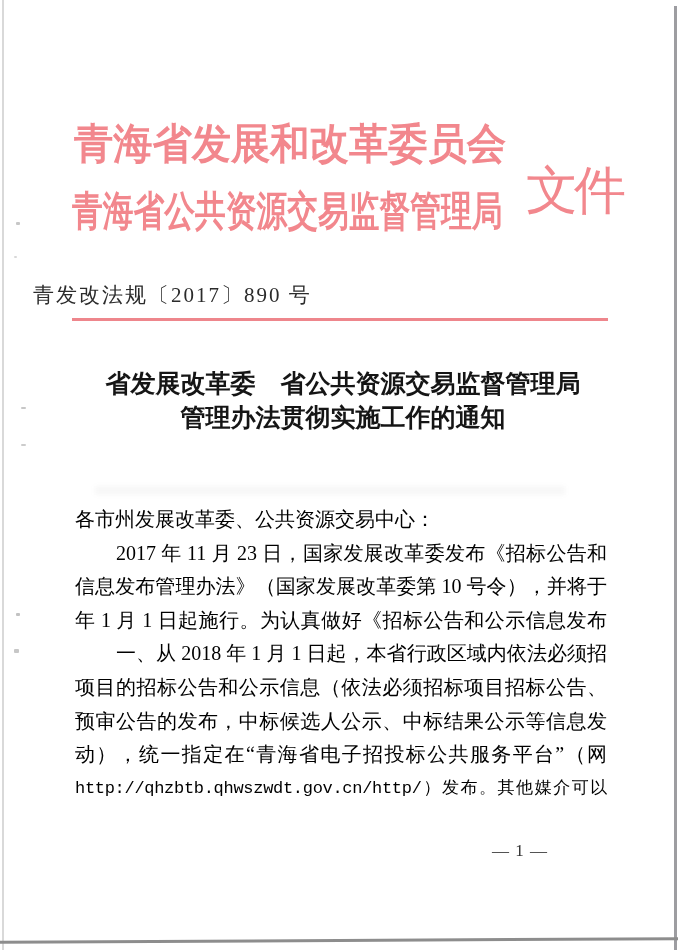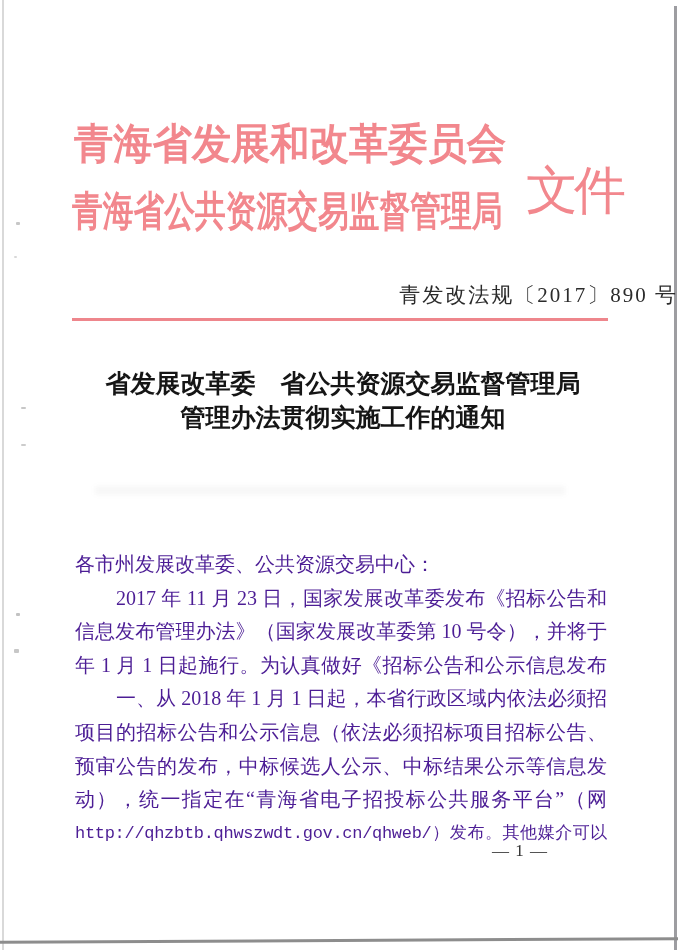--- a/index.html
+++ b/index.html
@@ -38,35 +38,35 @@
     white-space: nowrap; line-height: 1.12;
     transform: scaleX(.75); transform-origin: left top;
   }
   .docword {
     position: absolute; left: 526px; top: 156px;
     font-size: 52px; font-weight: 400; color: #f2878d;
     letter-spacing: -4px; white-space: nowrap;
   }
   .docnum {
     position: absolute; left: 0; right: 0; top: 281px;
-    text-align: right; font-size: 21px; letter-spacing: 2px; color: #2b2b2b;
+    text-align: left; font-size: 21px; letter-spacing: 2px; color: #2b2b2b; padding-left: 33px;
   }
   .rule { position: absolute; left: 72px; top: 318px; width: 536px; height: 3px; background: #ee868c; }
 
   
   .title {
     position: absolute; left: 8px; right: 0; top: 367px;
     text-align: center; font-weight: 700;
     font-size: 25px; line-height: 34px; color: #151515;
   }
 
   
   .bodytext {
     position: absolute; left: 75px; top: 503px; width: 532px;
-    font-size: 20px; line-height: 33.6px; color: #4c1d95; margin-top: 45px;
+    font-size: 20px; line-height: 33.6px; color: #000000;
   }
   .line { height: 33.6px; white-space: nowrap; }
   .line.fill { text-align: justify; text-align-last: justify; white-space: normal; height: 33.6px; overflow: hidden; }
   .line.indent { text-indent: 41px; }
   .line.mono { font-family: "Liberation Mono", monospace; font-size: 17px; letter-spacing: -0.3px; }
 
   .pagenum {
     position: absolute; top: 841px; right: 130px;
     font-size: 17px; letter-spacing: 1px; color: #333333;
   }
@@ -104,17 +104,17 @@
   <div class="bodytext">
 
   <div class="line">各市州发展改革委、公共资源交易中心：</div>
       <div class="line indent fill">2017 年 11 月 23 日，国家发展改革委发布《招标公告和公示</div>
       <div class="line fill">信息发布管理办法》（国家发展改革委第 10 号令），并将于 2018</div>
       <div class="line fill">年 1 月 1 日起施行。为认真做好《招标公告和公示信息发布管理</div>
       <div class="line indent fill">一、从 2018 年 1 月 1 日起，本省行政区域内依法必须招标</div>
       <div class="line fill">项目的招标公告和公示信息（依法必须招标项目招标公告、资格</div>
       <div class="line fill">预审公告的发布，中标候选人公示、中标结果公示等信息发布活</div>
       <div class="line fill">动），统一指定在“青海省电子招投标公共服务平台”（网址：</div>
-      <div class="line fill mono">http://qhzbtb.qhwszwdt.gov.cn/qhweb/）发布。其他媒介可以</div>
+      <div class="line fill mono">http://qhzbtb.qhwszwdt.gov.cn/http/）发布。其他媒介可以</div>
     </div>
 
   <div class="pagenum">— 1 —</div>
 </div>
 
 </body></html>

